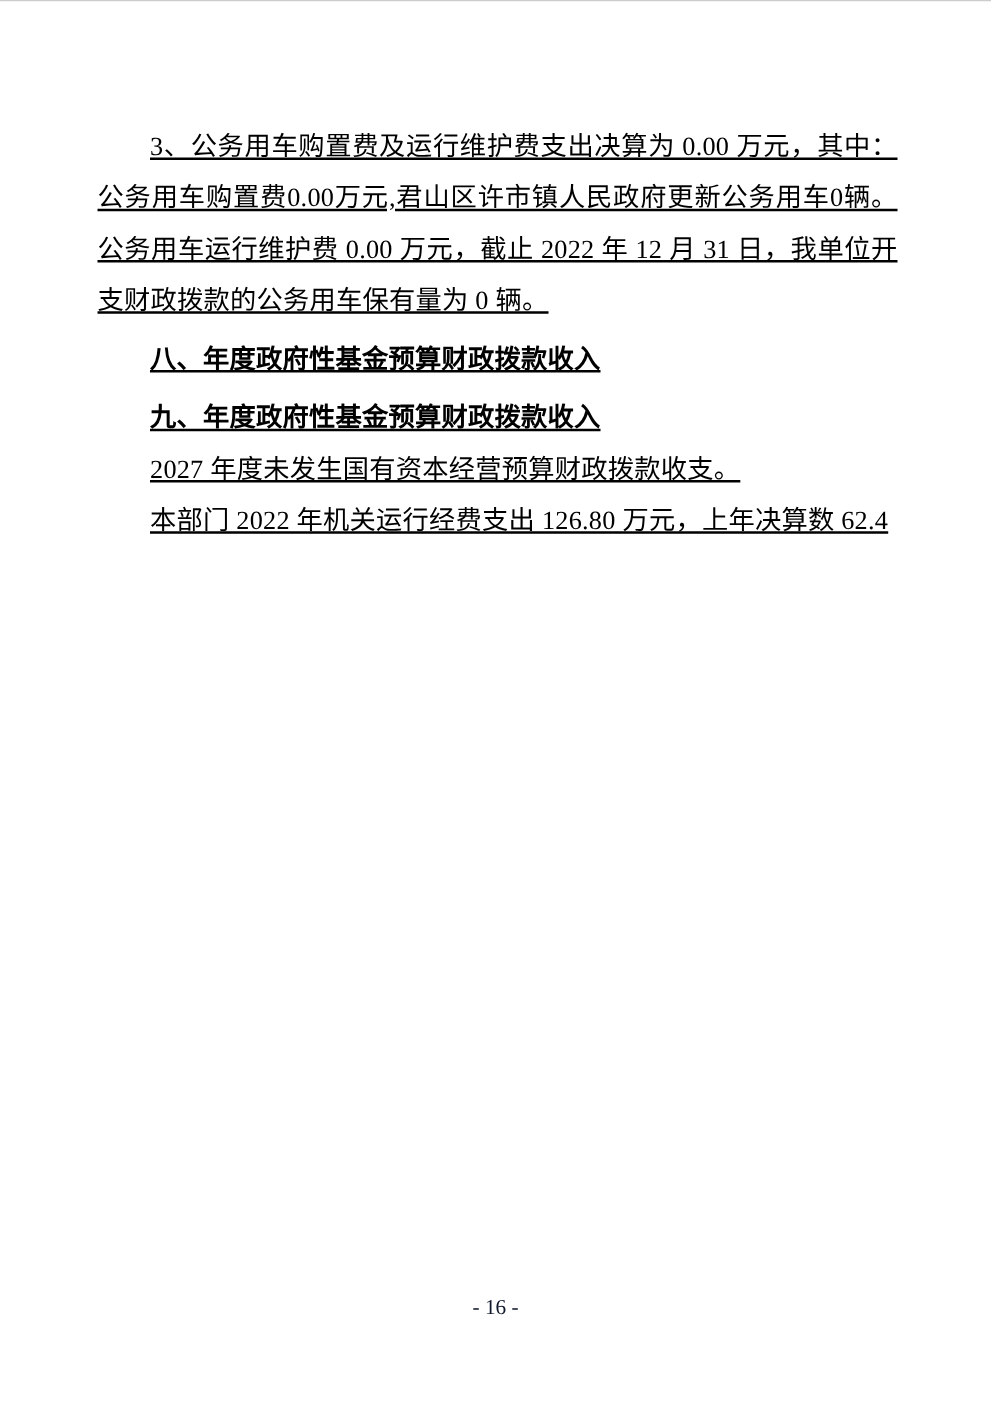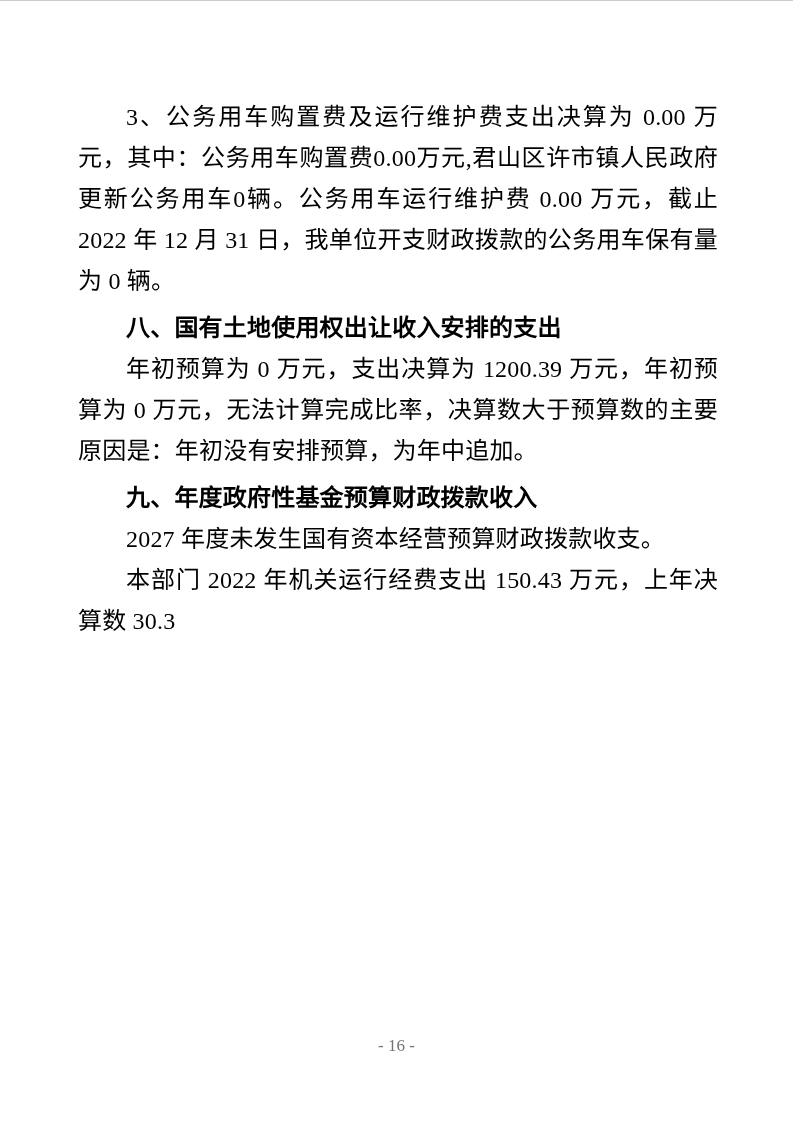--- a/index.html
+++ b/index.html
@@ -19,62 +19,62 @@
     position: absolute;
     top: 0; left: 0;
     width: 100%; height: 1px;
     background: #cccccc;
   }
   .doc-content {
     position: absolute;
     left: 78px;
     top: 97px;
     width: 640px;
-    font-size: 24px;
+    font-size: 21px;
     line-height: 41px;
     text-align: justify;
     letter-spacing: 0.2px;
+    text-decoration: underline;
   }
   .doc-para {
     margin: 0;
     text-indent: 2em;
   }
   .doc-heading {
     margin: 6px 0 0 0;
     text-indent: 2em;
     font-weight: bold;
   }
   .page-footer {
     position: absolute;
     left: 0;
     top: 1035px;
     width: 100%;
     text-align: center;
     font-size: 17px;
     line-height: 22px;
-    color: #737373;
+    color: #0f172a;
   }
 </style>
 </head>
 <body>
 
 <div class="page-edge"></div>
 
 <div class="doc-content">
   <p class="doc-para">3、公务用车购置费及运行维护费支出决算为 0.00 万元，其中：公务用车购置费0.00万元,君山区许市镇人民政府更新公务用车0辆。公务用车运行维护费 0.00 万元，截止 2022 年 12 月 31 日，我单位开支财政拨款的公务用车保有量为 0 辆。</p>
 
-  <p class="doc-heading">八、国有土地使用权出让收入安排的支出</p>
+  <p class="doc-heading">八、年度政府性基金预算财政拨款收入</p>
 
 
 
 
 
-  <p class="doc-para">年初预算为 0 万元，支出决算为 1200.39 万元，年初预算为 0 万元，无法计算完成比率，决算数大于预算数的主要原因是：年初没有安排预算，为年中追加。</p>
 
   <p class="doc-heading">九、年度政府性基金预算财政拨款收入</p>
 
   <p class="doc-para">2027 年度未发生国有资本经营预算财政拨款收支。</p>
 
 
-  <p class="doc-para">本部门 2022 年机关运行经费支出 150.43 万元，上年决算数 30.3</p>
+  <p class="doc-para">本部门 2022 年机关运行经费支出 126.80 万元，上年决算数 62.4</p>
 </div>
 
 <div class="page-footer">- 16 -</div>
 
 </body></html>

